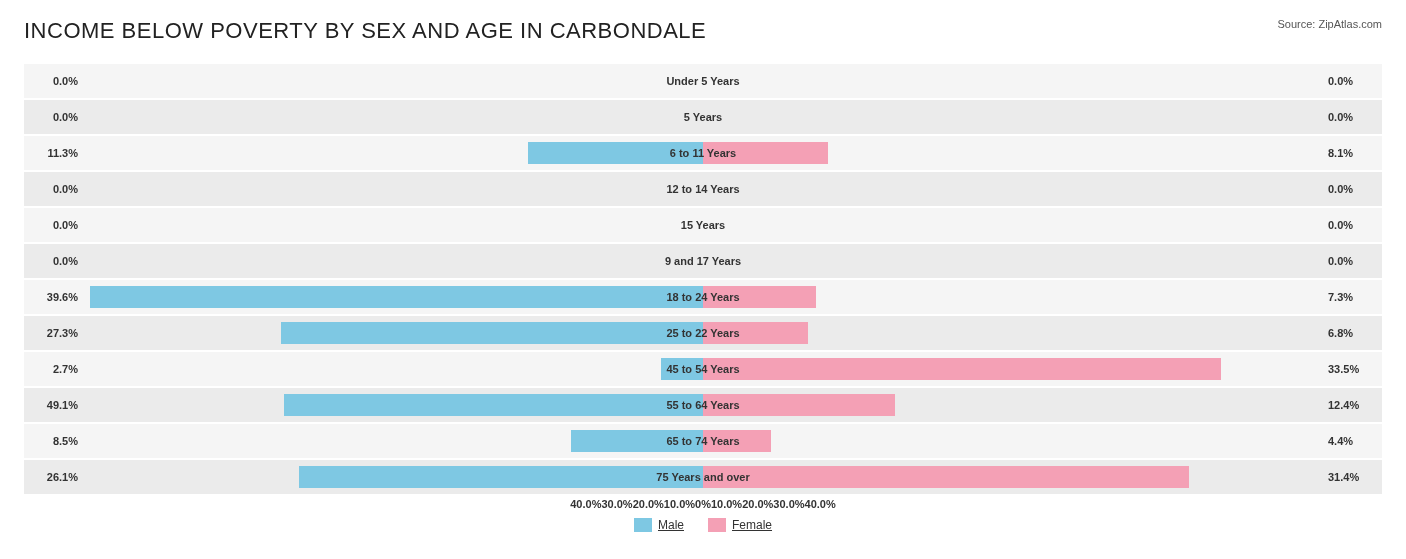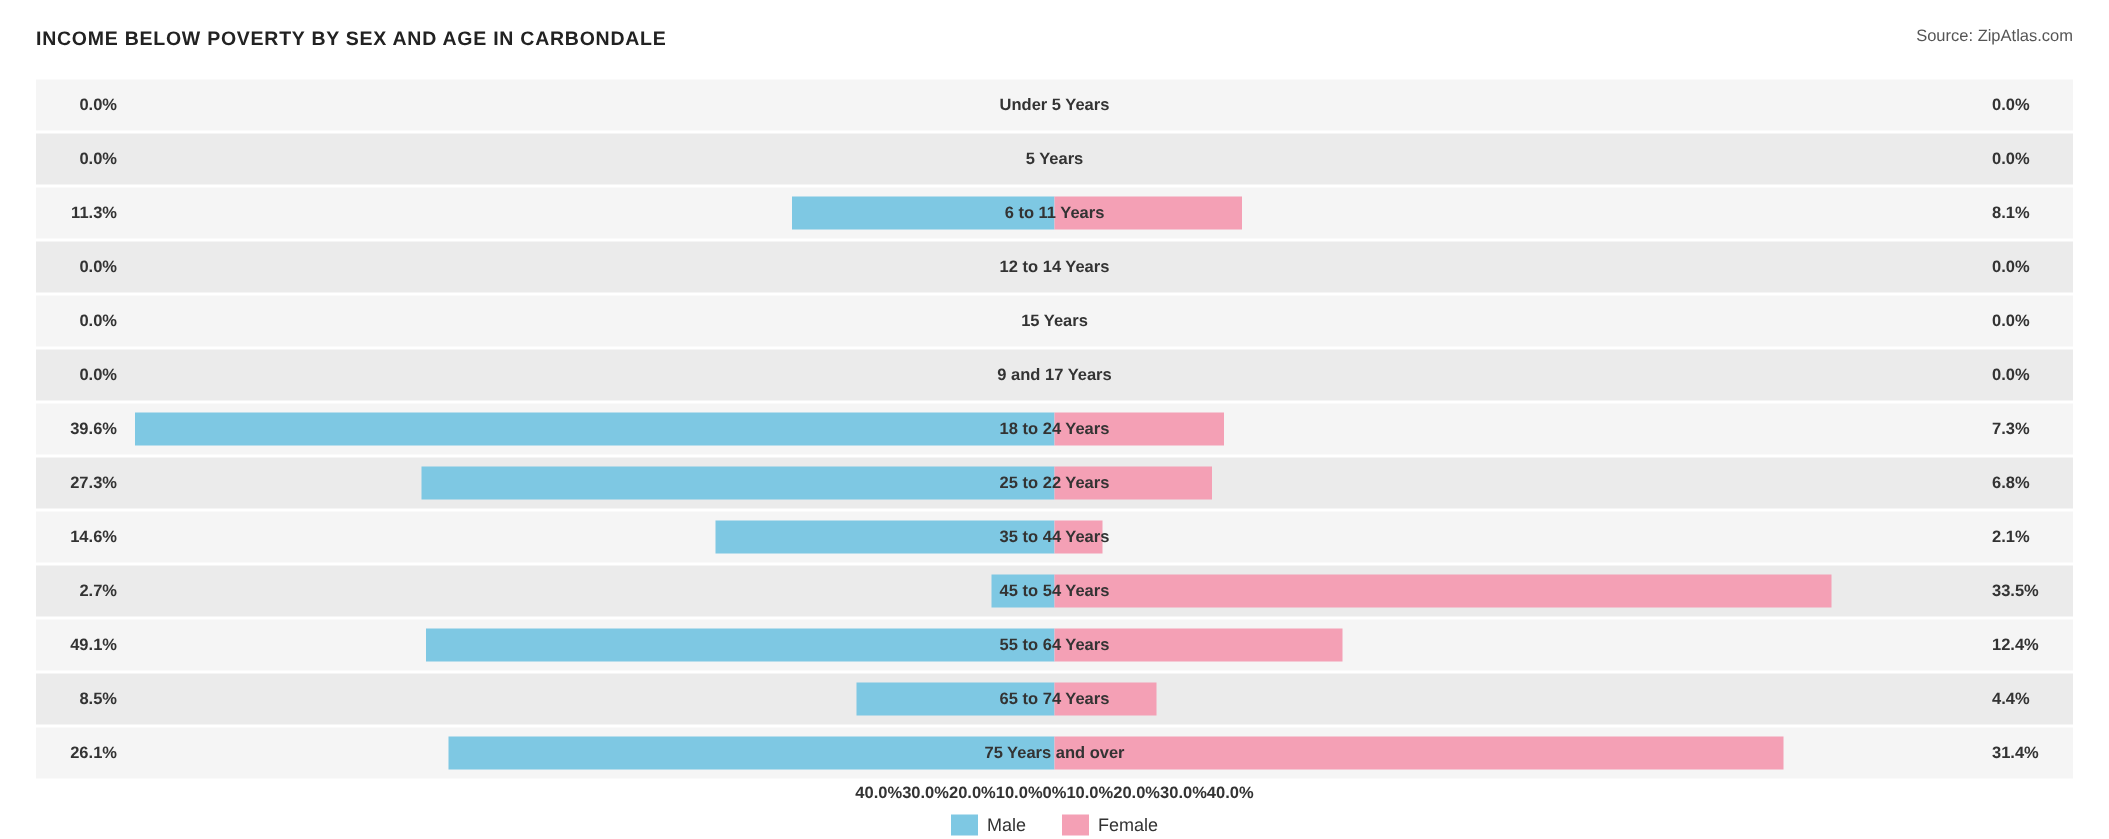--- a/index.html
+++ b/index.html
@@ -10,22 +10,22 @@
       height: 559px;
       overflow: hidden;
     }
     .chart-container {
       width: 1406px;
       height: 559px;
       padding: 18px 24px 40px 24px;
       position: relative;
     }
     .chart-title {
-      font-size: 13px;
-      font-weight: bold;
+      font-size: 22px;
+      font-weight: normal;
       color: #222;
       letter-spacing: 0.5px;
       text-transform: uppercase;
       margin-bottom: 20px;
     }
     .source {
       position: absolute;
       top: 18px;
       right: 24px;
       font-size: 11px;
@@ -133,20 +133,21 @@
       align-items: center;
       margin-top: 8px;
       gap: 24px;
       font-size: 12px;
       color: #333;
     }
     .legend-item {
       display: flex;
       align-items: center;
       gap: 6px;
+      text-decoration: underline;
     }
     .legend-box {
       width: 18px;
       height: 14px;
     }
   </style>
 </head>
 <body>
 
 <div class="chart-container">
@@ -218,29 +219,20 @@
         <div class="label-right">7.3%</div>
       </div>
       <div class="row">
         <div class="label-left">27.3%</div>
         <div class="bars-area">
           <div class="bar-male" style="width: 34.125%;"></div>
           <div class="bar-female" style="width: 8.5%;"></div>
           <div class="center-label">25 to 22 Years</div>
         </div>
         <div class="label-right">6.8%</div>
-      </div>
-      <div class="row">
-        <div class="label-left">14.6%</div>
-        <div class="bars-area">
-          <div class="bar-male" style="width: 18.25%;"></div>
-          <div class="bar-female" style="width: 2.625%;"></div>
-          <div class="center-label">35 to 44 Years</div>
-        </div>
-        <div class="label-right">2.1%</div>
       </div>
       <div class="row">
         <div class="label-left">2.7%</div>
         <div class="bars-area">
           <div class="bar-male" style="width: 3.375%;"></div>
           <div class="bar-female" style="width: 41.875%;"></div>
           <div class="center-label">45 to 54 Years</div>
         </div>
         <div class="label-right">33.5%</div>
       </div>

